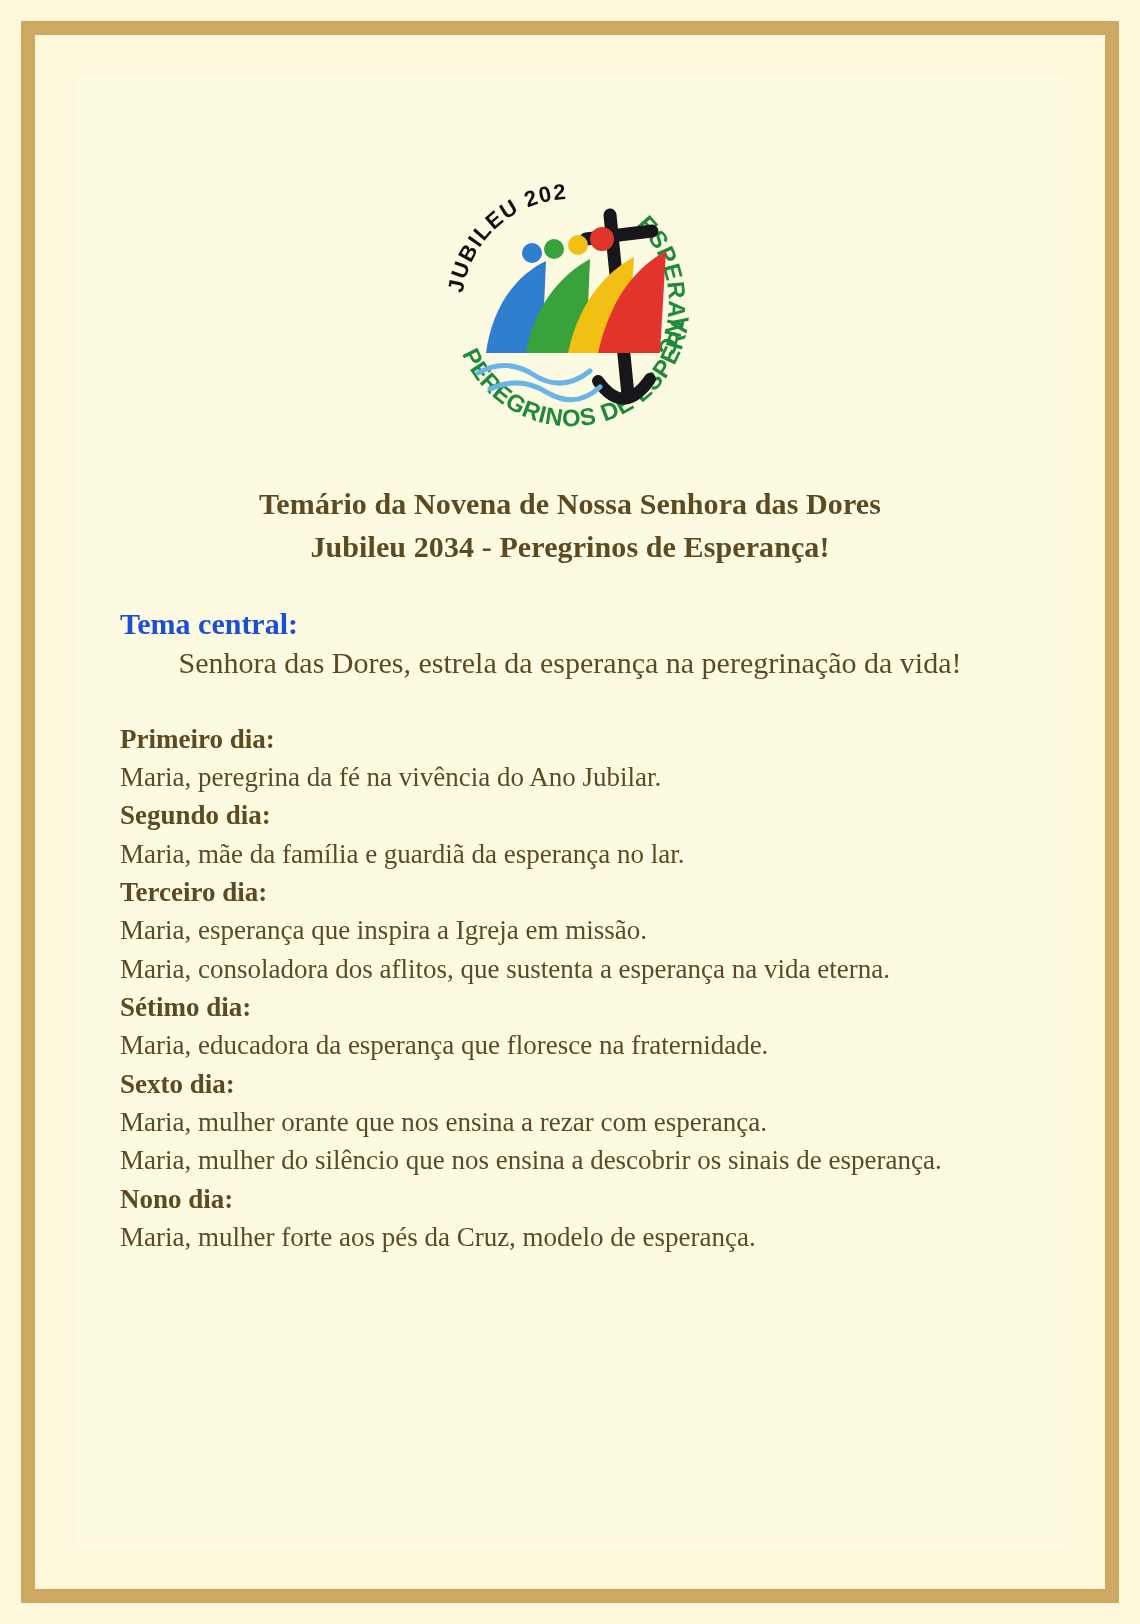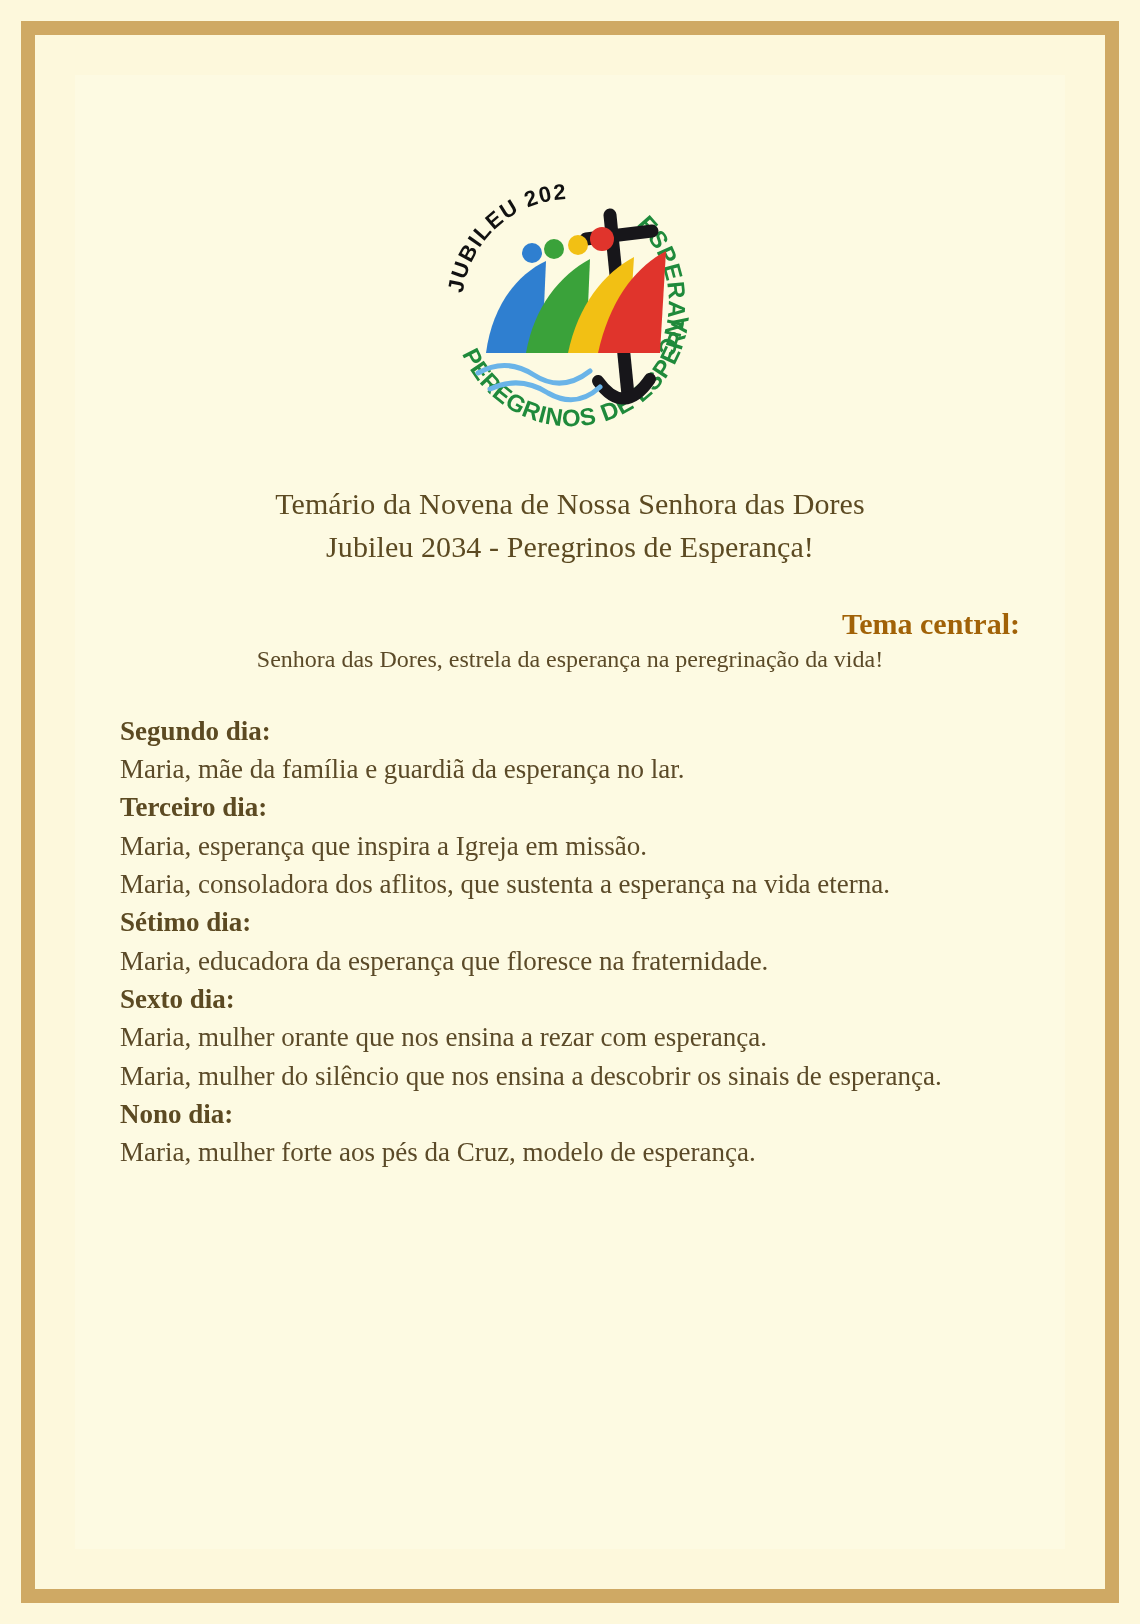--- a/index.html
+++ b/index.html
@@ -62,40 +62,40 @@
     padding-bottom: 26px;
   }
   .logo {
     width: 300px;
     height: 300px;
     display: block;
   }
 
   .doc-title {
     text-align: center;
-    font-weight: normal;
+    font-weight: bold;
     font-size: 30px;
     line-height: 1.42;
     color: #5c4a22;
     letter-spacing: 0.1px;
     margin: 0 0 6px 0;
   }
   .doc-title .line { display: block; }
 
   .central-label {
-    text-align: right;
+    text-align: left;
     font-weight: bold;
     font-size: 30px;
-    color: #a16207;
+    color: #1d4ed8;
     margin: 36px 0 0 0;
     line-height: 1.3;
   }
   .central-text {
     text-align: center;
-    font-size: 24px;
+    font-size: 30px;
     color: #5b4a28;
     margin: 0;
     line-height: 1.35;
   }
 
   .days {
     margin-top: 36px;
   }
   .day-block { margin: 0; }
   .day-label {
@@ -176,20 +176,24 @@
     <div class="doc-title">
       <span class="line">Temário da Novena de Nossa Senhora das Dores</span>
       <span class="line">Jubileu 2034 - Peregrinos de Esperança!</span>
     </div>
 
     <p class="central-label">Tema central:</p>
     <p class="central-text">Senhora das Dores, estrela da esperança na peregrinação da vida!</p>
 
     <div class="days">
 
+      <div class="day-block">
+        <p class="day-label">Primeiro dia:</p>
+        <p class="day-text">Maria, peregrina da fé na vivência do Ano Jubilar.</p>
+      </div>
 
       <div class="day-block">
         <p class="day-label">Segundo dia:</p>
         <p class="day-text">Maria, mãe da família e guardiã da esperança no lar.</p>
       </div>
 
       <div class="day-block">
         <p class="day-label">Terceiro dia:</p>
         <p class="day-text">Maria, esperança que inspira a Igreja em missão.</p>
       </div>

